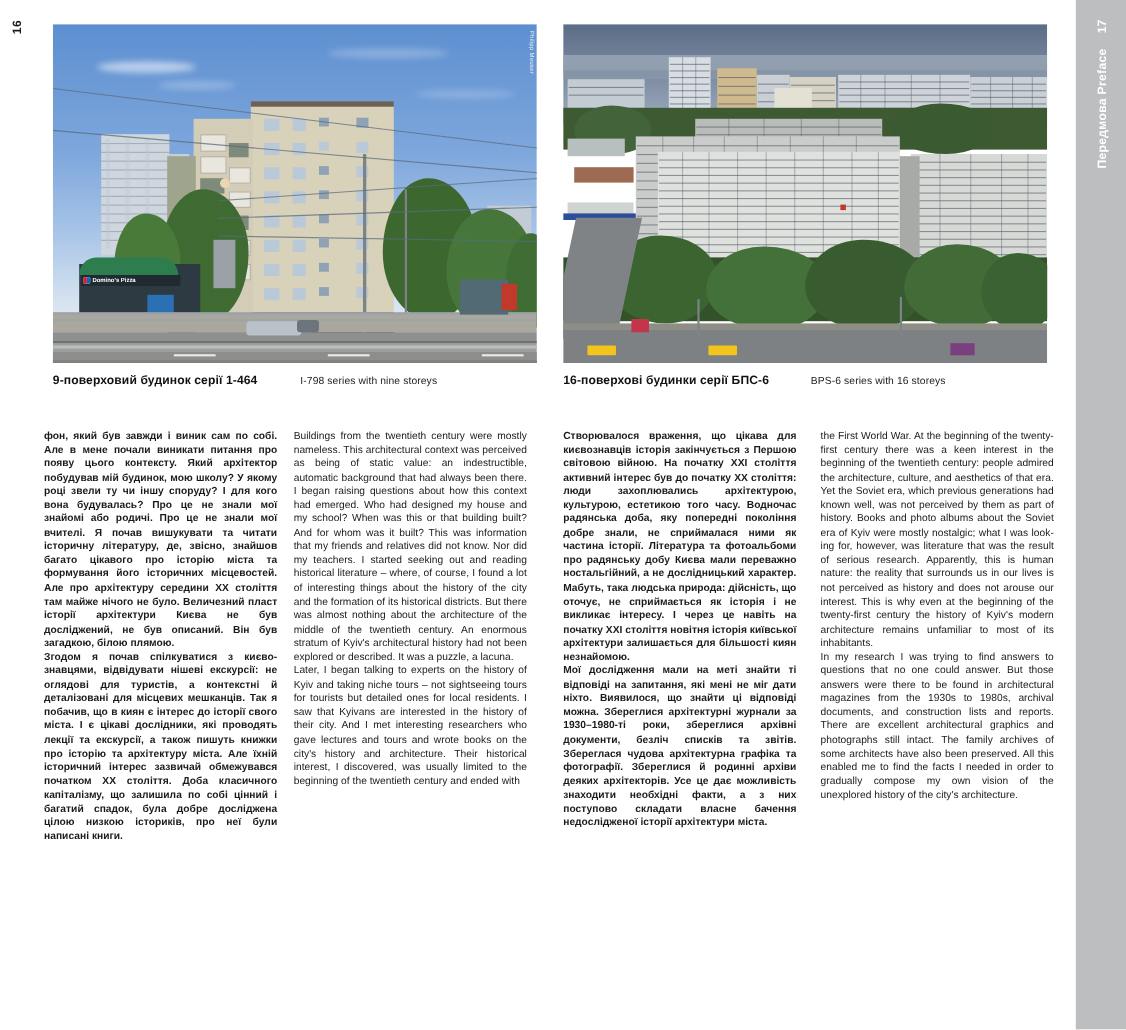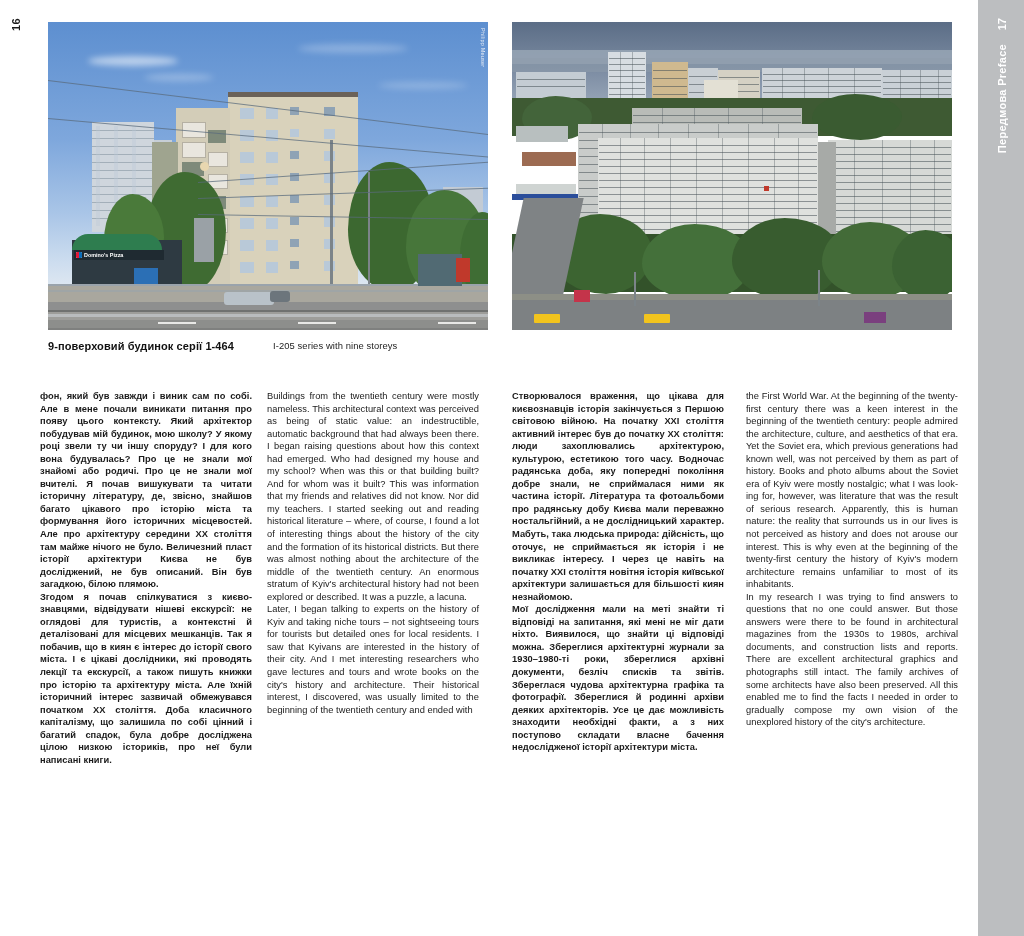--- a/index.html
+++ b/index.html
@@ -256,21 +256,21 @@
 
         <div style="position:absolute;left:370px;top:232px;width:44px;height:32px;background:#516a73;"></div>
         <div style="position:absolute;left:408px;top:236px;width:14px;height:24px;background:#c0392b;"></div>
 
         <div class="credit">Philipp Meuser</div>
       </div>
     </div>
 
     <div class="caption-row cap-left">
       <div class="cap-ua">9-поверховий будинок серії 1-464</div>
-      <div class="cap-en">I-205 series with nine storeys</div>
+      <div class="cap-en">I-798 series with nine storeys</div>
     </div>
 
     <div class="cols cols-left">
       <div class="col ua c1">
         <p>фон, який був завжди і виник сам по со­бі. Але в мене почали виникати питан­ня про появу цього контексту. Який ар­хітектор побудував мій будинок, мою школу? У якому році звели ту чи іншу споруду? І для кого вона будувалась? Про це не знали мої знайомі або роди­чі. Про це не знали мої вчителі. Я почав вишукувати та читати історичну літе­ратуру, де, звісно, знайшов багато ці­кавого про історію міста та формуван­ня його історичних місцевостей. Але про архітектуру середини ХХ століття там майже нічого не було. Величезний пласт історії архітектури Києва не був досліджений, не був описаний. Він був загадкою, білою плямою.</p>
         <p>Згодом я почав спілкуватися з києво­знавцями, відвідувати нішеві екскур­сії: не оглядові для туристів, а кон­текстні й деталізовані для місцевих мешканців. Так я побачив, що в киян є інтерес до історії свого міста. І є ці­каві дослідники, які проводять лекції та екскурсії, а також пишуть книжки про історію та архітектуру міста. Але їхній історичний інтерес зазвичай об­межувався початком ХХ століття. Доба класичного капіталізму, що залиши­ла по собі цінний і багатий спадок, бу­ла добре досліджена цілою низкою іс­ториків, про неї були написані книги.</p>
       </div>
       <div class="col en c2">
         <p>Buildings from the twentieth century were mostly nameless. This architectural con­text was perceived as being of static value: an indestructible, automatic background that had always been there. I began rais­ing questions about how this context had emerged. Who had designed my house and my school? When was this or that build­ing built? And for whom was it built? This was information that my friends and rela­tives did not know. Nor did my teachers. I started seeking out and reading histor­ical literature – where, of course, I found a lot of interesting things about the his­tory of the city and the formation of its historical districts. But there was almost nothing about the architecture of the mid­dle of the twentieth century. An enormous stratum of Kyiv's architectural history had not been explored or described. It was a puzzle, a lacuna.</p>
         <p>Later, I began talking to experts on the history of Kyiv and taking niche tours – not sightseeing tours for tourists but de­tailed ones for local residents. I saw that Kyivans are interested in the history of their city. And I met interesting research­ers who gave lectures and tours and wrote books on the city's history and architec­ture. Their historical interest, I discov­ered, was usually limited to the beginning of the twentieth century and ended with</p>
@@ -446,20 +446,24 @@
 
         <div class="bus" style="left:22px;top:292px;width:26px;height:9px;"></div>
         <div class="bus" style="left:132px;top:292px;width:26px;height:9px;"></div>
         <div class="ad" style="left:62px;top:268px;width:16px;height:12px;"></div>
         <div style="position:absolute;left:352px;top:290px;width:22px;height:11px;background:#7a3f7e;"></div>
         <div class="pole" style="left:122px;top:250px;width:1.5px;height:34px;"></div>
         <div class="pole" style="left:306px;top:248px;width:1.5px;height:36px;"></div>
       </div>
     </div>
 
+    <div class="caption-row" style="left:0px;width:440px;">
+      <div class="cap-ua">16-поверхові будинки серії БПС-6</div>
+      <div class="cap-en">BPS-6 series with 16 storeys</div>
+    </div>
 
     <div class="cols" style="left:0px;width:442px;">
       <div class="col ua c3">
         <p>Створювалося враження, що цікава для києвознавців історія закінчується з Першою світовою війною. На почат­ку ХХІ століття активний інтерес був до початку ХХ століття: люди захоплю­вались архітектурою, культурою, есте­тикою того часу. Водночас радянська доба, яку попередні покоління добре знали, не сприймалася ними як частина історії. Література та фотоальбоми про радянську добу Києва мали переважно ностальгійний, а не дослідницький ха­рактер. Мабуть, така людська приро­да: дійсність, що оточує, не сприйма­ється як історія і не викликає інтересу. І через це навіть на початку ХХІ сто­ліття новітня історія київської архітек­тури залишається для більшості киян незнайомою.</p>
         <p>Мої дослідження мали на меті знайти ті відповіді на запитання, які мені не міг дати ніхто. Виявилося, що знайти ці від­повіді можна. Збереглися архітектурні журнали за 1930–1980-ті роки, зберег­лися архівні документи, безліч списків та звітів. Збереглася чудова архітектур­на графіка та фотографії. Збереглися й родинні архіви деяких архітекторів. Усе це дає можливість знаходити необхідні факти, а з них поступово складати влас­не бачення недослідженої історії архі­тектури міста.</p>
       </div>
       <div class="col en c4">
         <p>the First World War. At the beginning of the twenty-first century there was a keen interest in the beginning of the twenti­eth century: people admired the architec­ture, culture, and aesthetics of that era. Yet the Soviet era, which previous gener­ations had known well, was not perceived by them as part of history. Books and photo albums about the Soviet era of Kyiv were mostly nostalgic; what I was look­ing for, however, was literature that was the result of serious research. Apparently, this is human nature: the reality that sur­rounds us in our lives is not perceived as history and does not arouse our interest. This is why even at the beginning of the twenty-first century the history of Kyiv's modern architecture remains unfamiliar to most of its inhabitants.</p>
         <p>In my research I was trying to find an­swers to questions that no one could an­swer. But those answers were there to be found in architectural magazines from the 1930s to 1980s, archival documents, and construction lists and reports. There are excellent architectural graphics and photographs still intact. The family ar­chives of some architects have also been preserved. All this enabled me to find the facts I needed in order to gradually com­pose my own vision of the unexplored history of the city's architecture.</p>
       </div>

